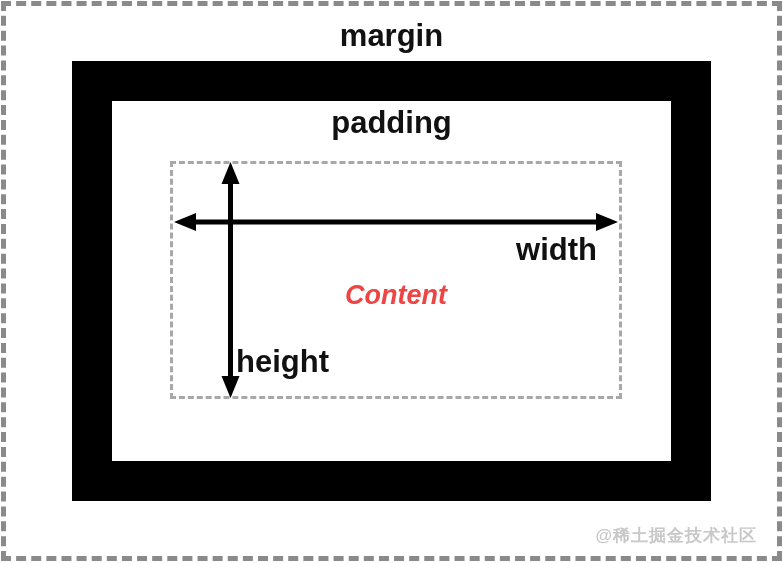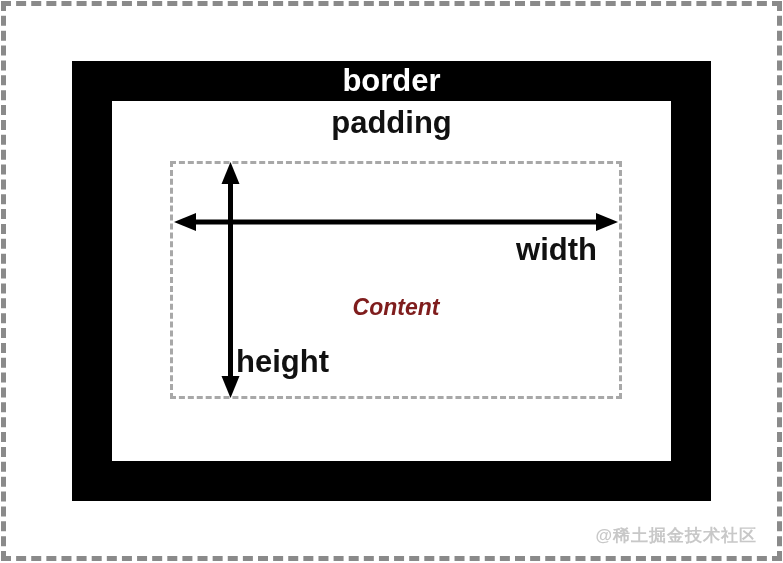--- a/index.html
+++ b/index.html
@@ -56,26 +56,26 @@
   }
   
   .content-box {
     position: absolute;
     left: 170px; top: 161px;
     width: 452px; height: 238px;
     border: 3px dashed #a8a8a8;
     box-sizing: border-box;
   }
   .content-label {
-    left: 170px; top: 292px; width: 452px;
+    left: 170px; top: 280px; width: 452px;
     text-align: center;
     line-height: 31px;
     font-style: italic;
-    font-size: 23px;
-    color: #7f1d1d;
+    font-size: 27px;
+    color: #ef4444;
   }
   .width-label {
     right: 186px; top: 234px;
     line-height: 32px;
     text-align: right;
   }
   .height-label {
     left: 236px; top: 346px;
     line-height: 32px;
   }
@@ -95,24 +95,24 @@
     font-weight: bold;
   }
 </style>
 </head>
 <body>
 
 <div class="diagram">
 
   <div class="margin-box"></div>
 
+  <div class="label margin-label">margin</div>
 
   <div class="border-box"></div>
 
-  <div class="label border-label">border</div>
 
   <div class="label padding-label">padding</div>
 
   <div class="content-box"></div>
 
   <div class="label content-label">Content</div>
 
   <svg class="arrows" viewBox="0 0 783 563">
     <g>
       <line x1="192" y1="222" x2="600" y2="222" stroke-width="5" stroke="#000000"></line>

